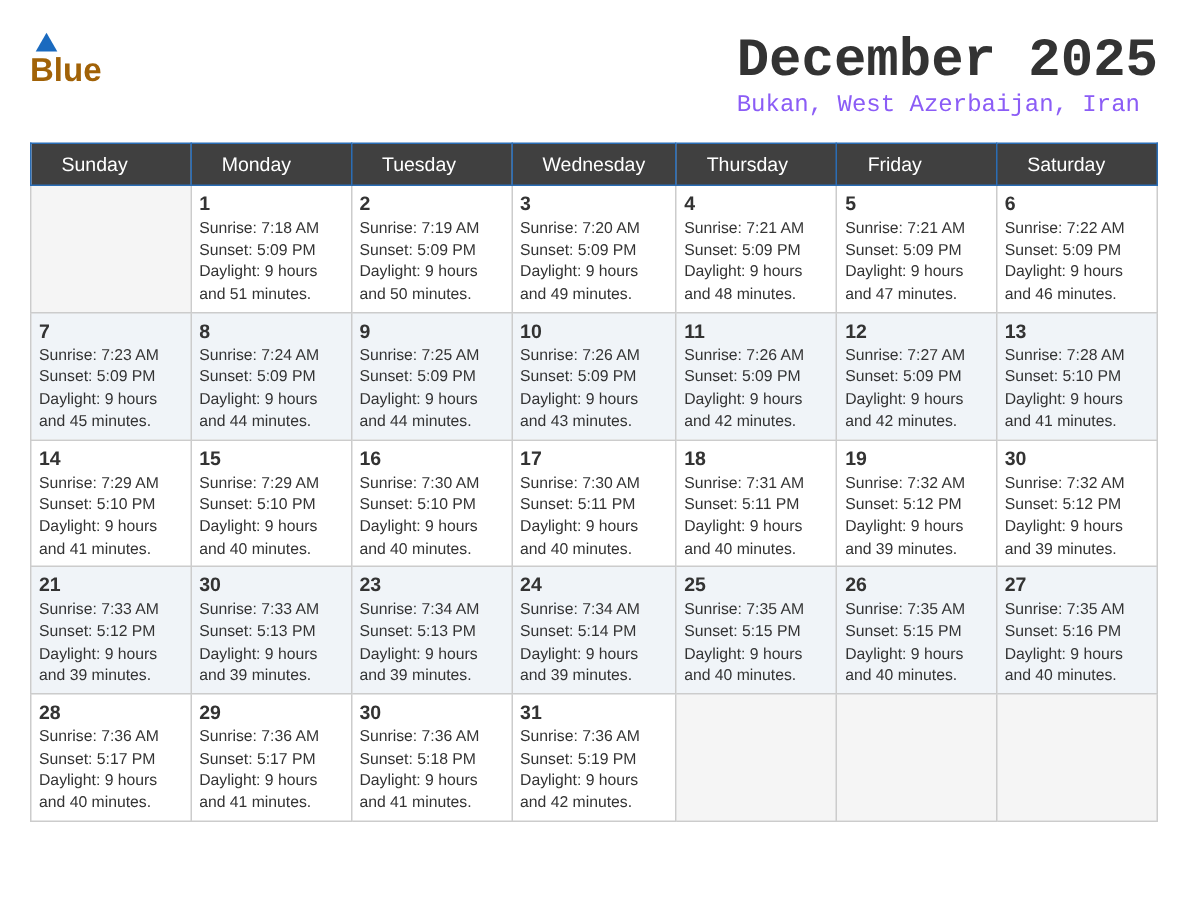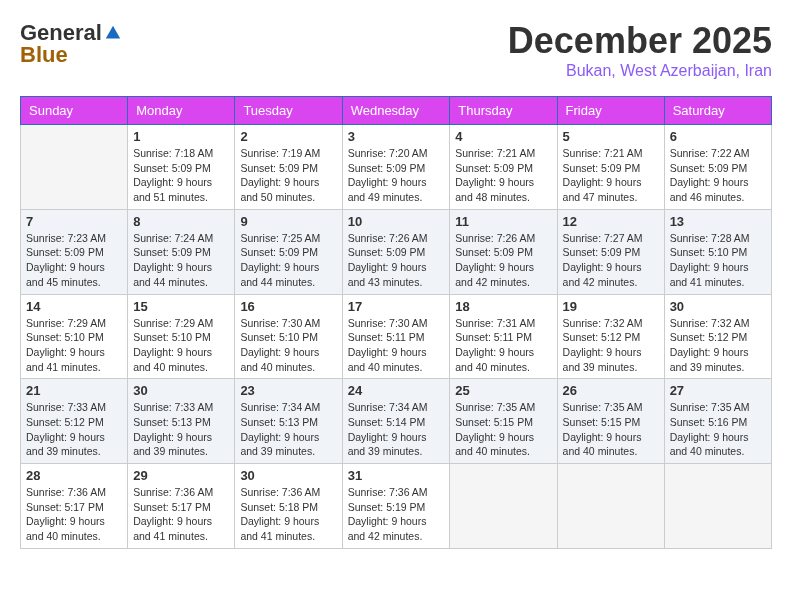--- a/index.html
+++ b/index.html
@@ -29,40 +29,40 @@
       color: #333;
     }
     .logo-general { color: #333; }
     .logo-blue { color: #1a6abf; }
     .logo-icon {
       width: 18px;
       height: 18px;
       margin-left: 2px;
     }
     .title-block {
-      text-align: right;
+      font-family: Liberation Mono, monospace;
     }
     .month-title {
       font-size: 36px;
       font-weight: bold;
       color: #333;
     }
     .subtitle {
       font-size: 16px;
       color: #8b5cf6;
     }
     .calendar {
       width: 100%;
       border-collapse: collapse;
       font-size: 11px;
     }
     .calendar th {
-      background: #d946ef;
+      background: #404040;
       color: #fff;
-      padding: 6px 8px;
+      padding: 6px 20px;
       text-align: left;
       font-size: 13px;
       font-weight: normal;
       border: 1px solid #2a6db5;
     }
     .calendar td {
       border: 1px solid #ccc;
       vertical-align: top;
       padding: 4px 5px;
       width: 108px;
@@ -87,21 +87,20 @@
     .row-shaded td {
       background: #f0f4f8;
     }
   </style>
 </head>
 <body>
 
 <div class="header">
   <div class="logo">
     <div class="logo-text">
-      <span class="logo-general">General</span>
       <svg class="logo-icon" viewBox="0 0 20 20">
         <polygon points="10,2 18,16 2,16" fill="#1a6abf"></polygon>
       </svg>
     </div>
     <span class="logo-blue" style="font-size:22px;font-weight:bold;color:#a16207;margin-top:-4px;">Blue</span>
   </div>
   <div class="title-block">
     <div class="month-title">December 2025</div>
     <div class="subtitle">Bukan, West Azerbaijan, Iran</div>
   </div>

